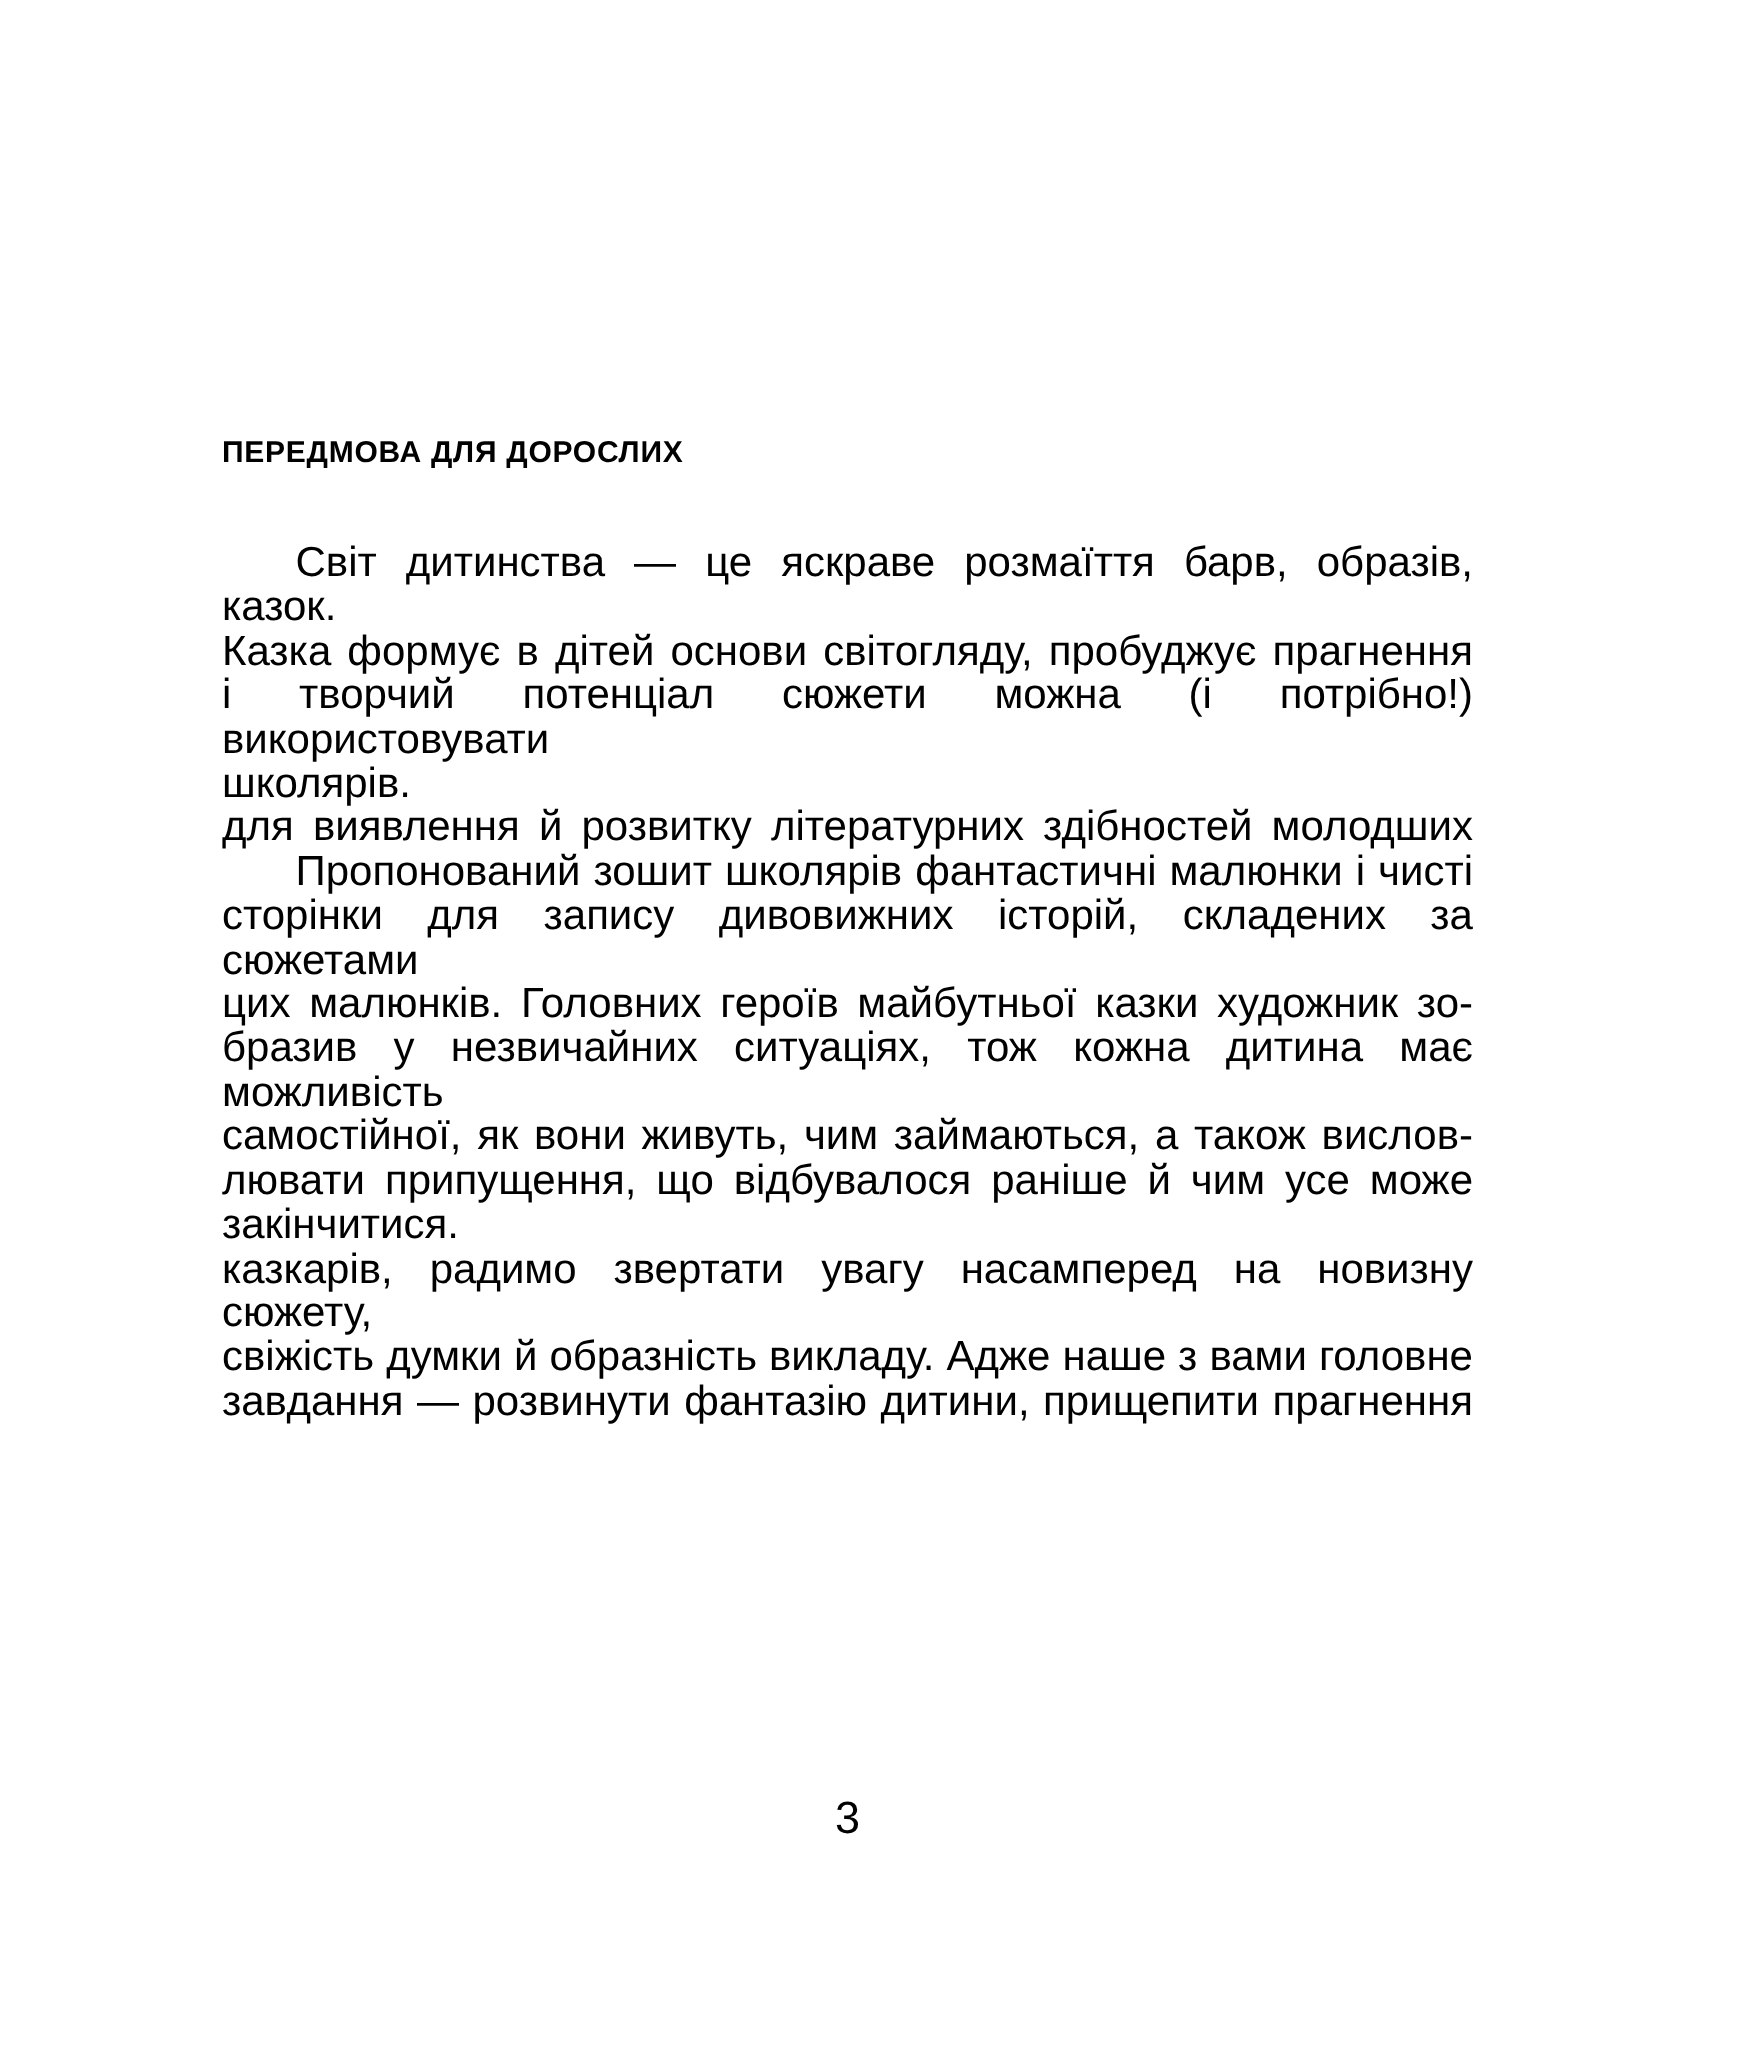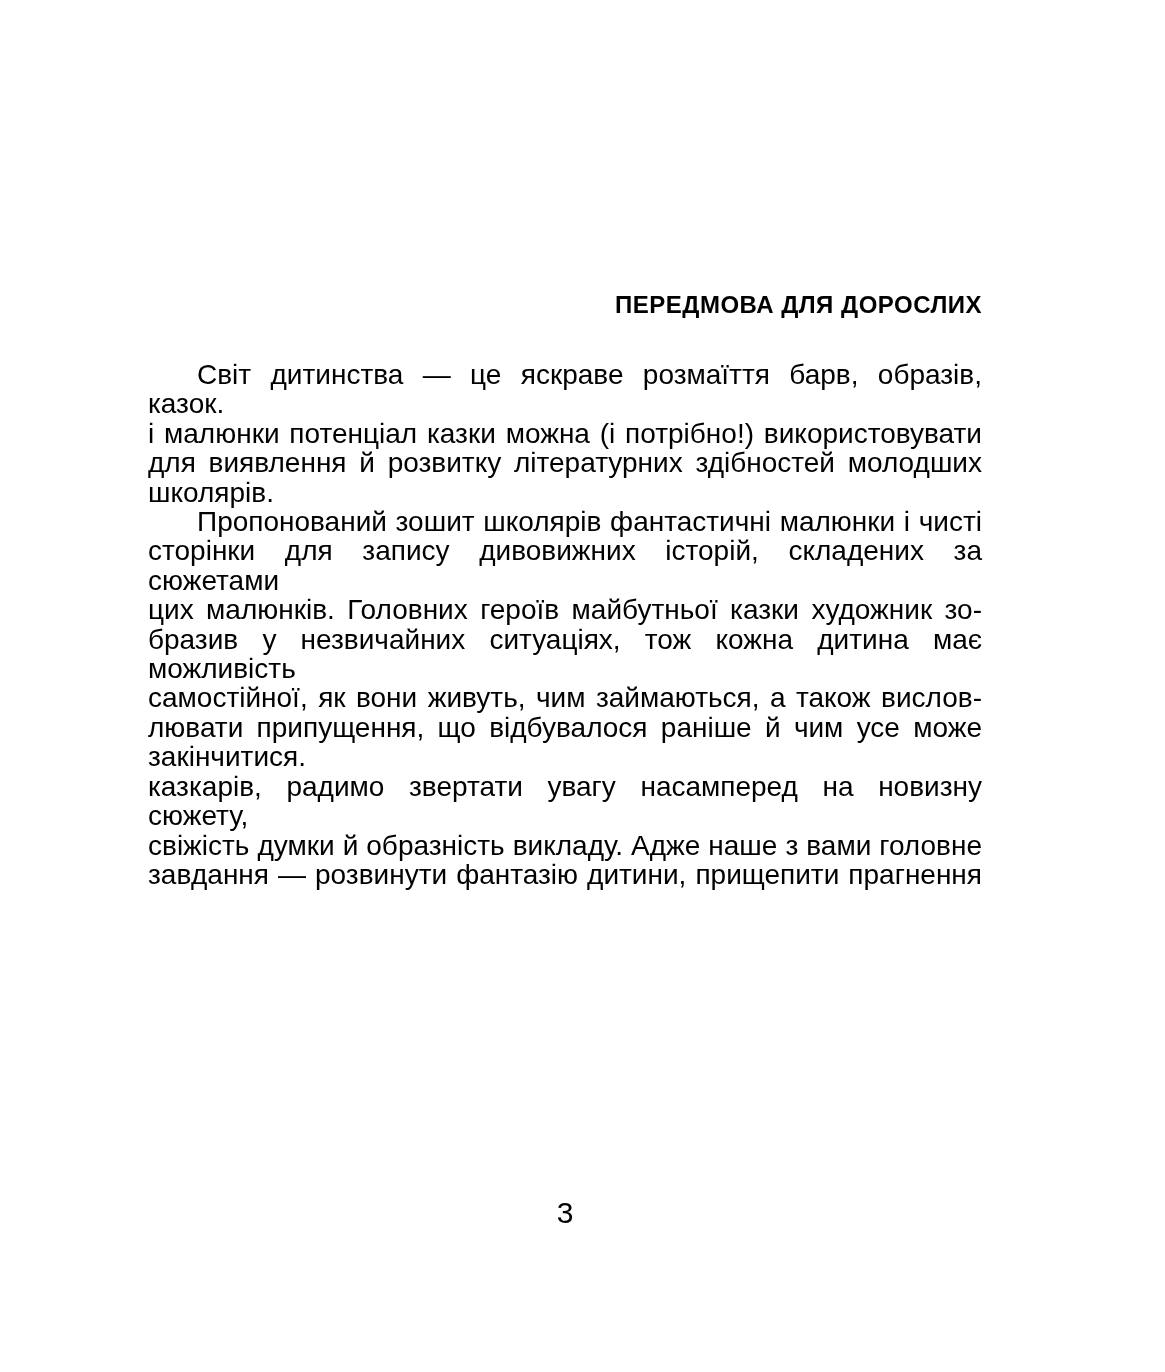--- a/index.html
+++ b/index.html
@@ -15,22 +15,22 @@
     color: #000000;
     font-family: "Liberation Sans", "DejaVu Sans", sans-serif;
     overflow: hidden;
   }
   .title {
     position: absolute;
     top: 291px;
     left: 148px;
     width: 834px;
     margin: 0;
-    text-align: right;
-    font-size: 24px;
+    text-align: left;
+    font-size: 20px;
     font-weight: bold;
     letter-spacing: 0.5px;
     white-space: nowrap;
   }
   .body-text {
     position: absolute;
     top: 360px;
     left: 148px;
     width: 834px;
     font-size: 28px;
@@ -63,23 +63,24 @@
 </style>
 </head>
 <body>
 
 <div class="page">
   <h1 class="title">ПЕРЕДМОВА ДЛЯ ДОРОСЛИХ</h1>
 
   <div class="body-text">
       <div class="paragraph">
         <div class="line first">Світ дитинства — це яскраве розмаїття барв, образів, казок.</div>
-        <div class="line">і малюнки потенціал казки можна (і потрібно!) використовувати</div>
+        <div class="line">Казка формує в дітей основи світогляду, пробуджує прагнення</div>
+        <div class="line">і творчий потенціал сюжети можна (і потрібно!) використовувати</div>
+        <div class="line last">школярів.</div>
         <div class="line">для виявлення й розвитку літературних здібностей молодших</div>
-        <div class="line last">школярів.</div>
       </div>
       <div class="paragraph">
         <div class="line first">Пропонований зошит школярів фантастичні малюнки і чисті</div>
         <div class="line">сторінки для запису дивовижних історій, складених за сюжетами</div>
         <div class="line">цих малюнків. Головних героїв майбутньої казки художник зо-</div>
         <div class="line">бразив у незвичайних ситуаціях, тож кожна дитина має можливість</div>
         <div class="line">самостійної, як вони живуть, чим займаються, а також вислов-</div>
         <div class="line">лювати припущення, що відбувалося раніше й чим усе може</div>
         <div class="line last">закінчитися.</div>
       </div>

